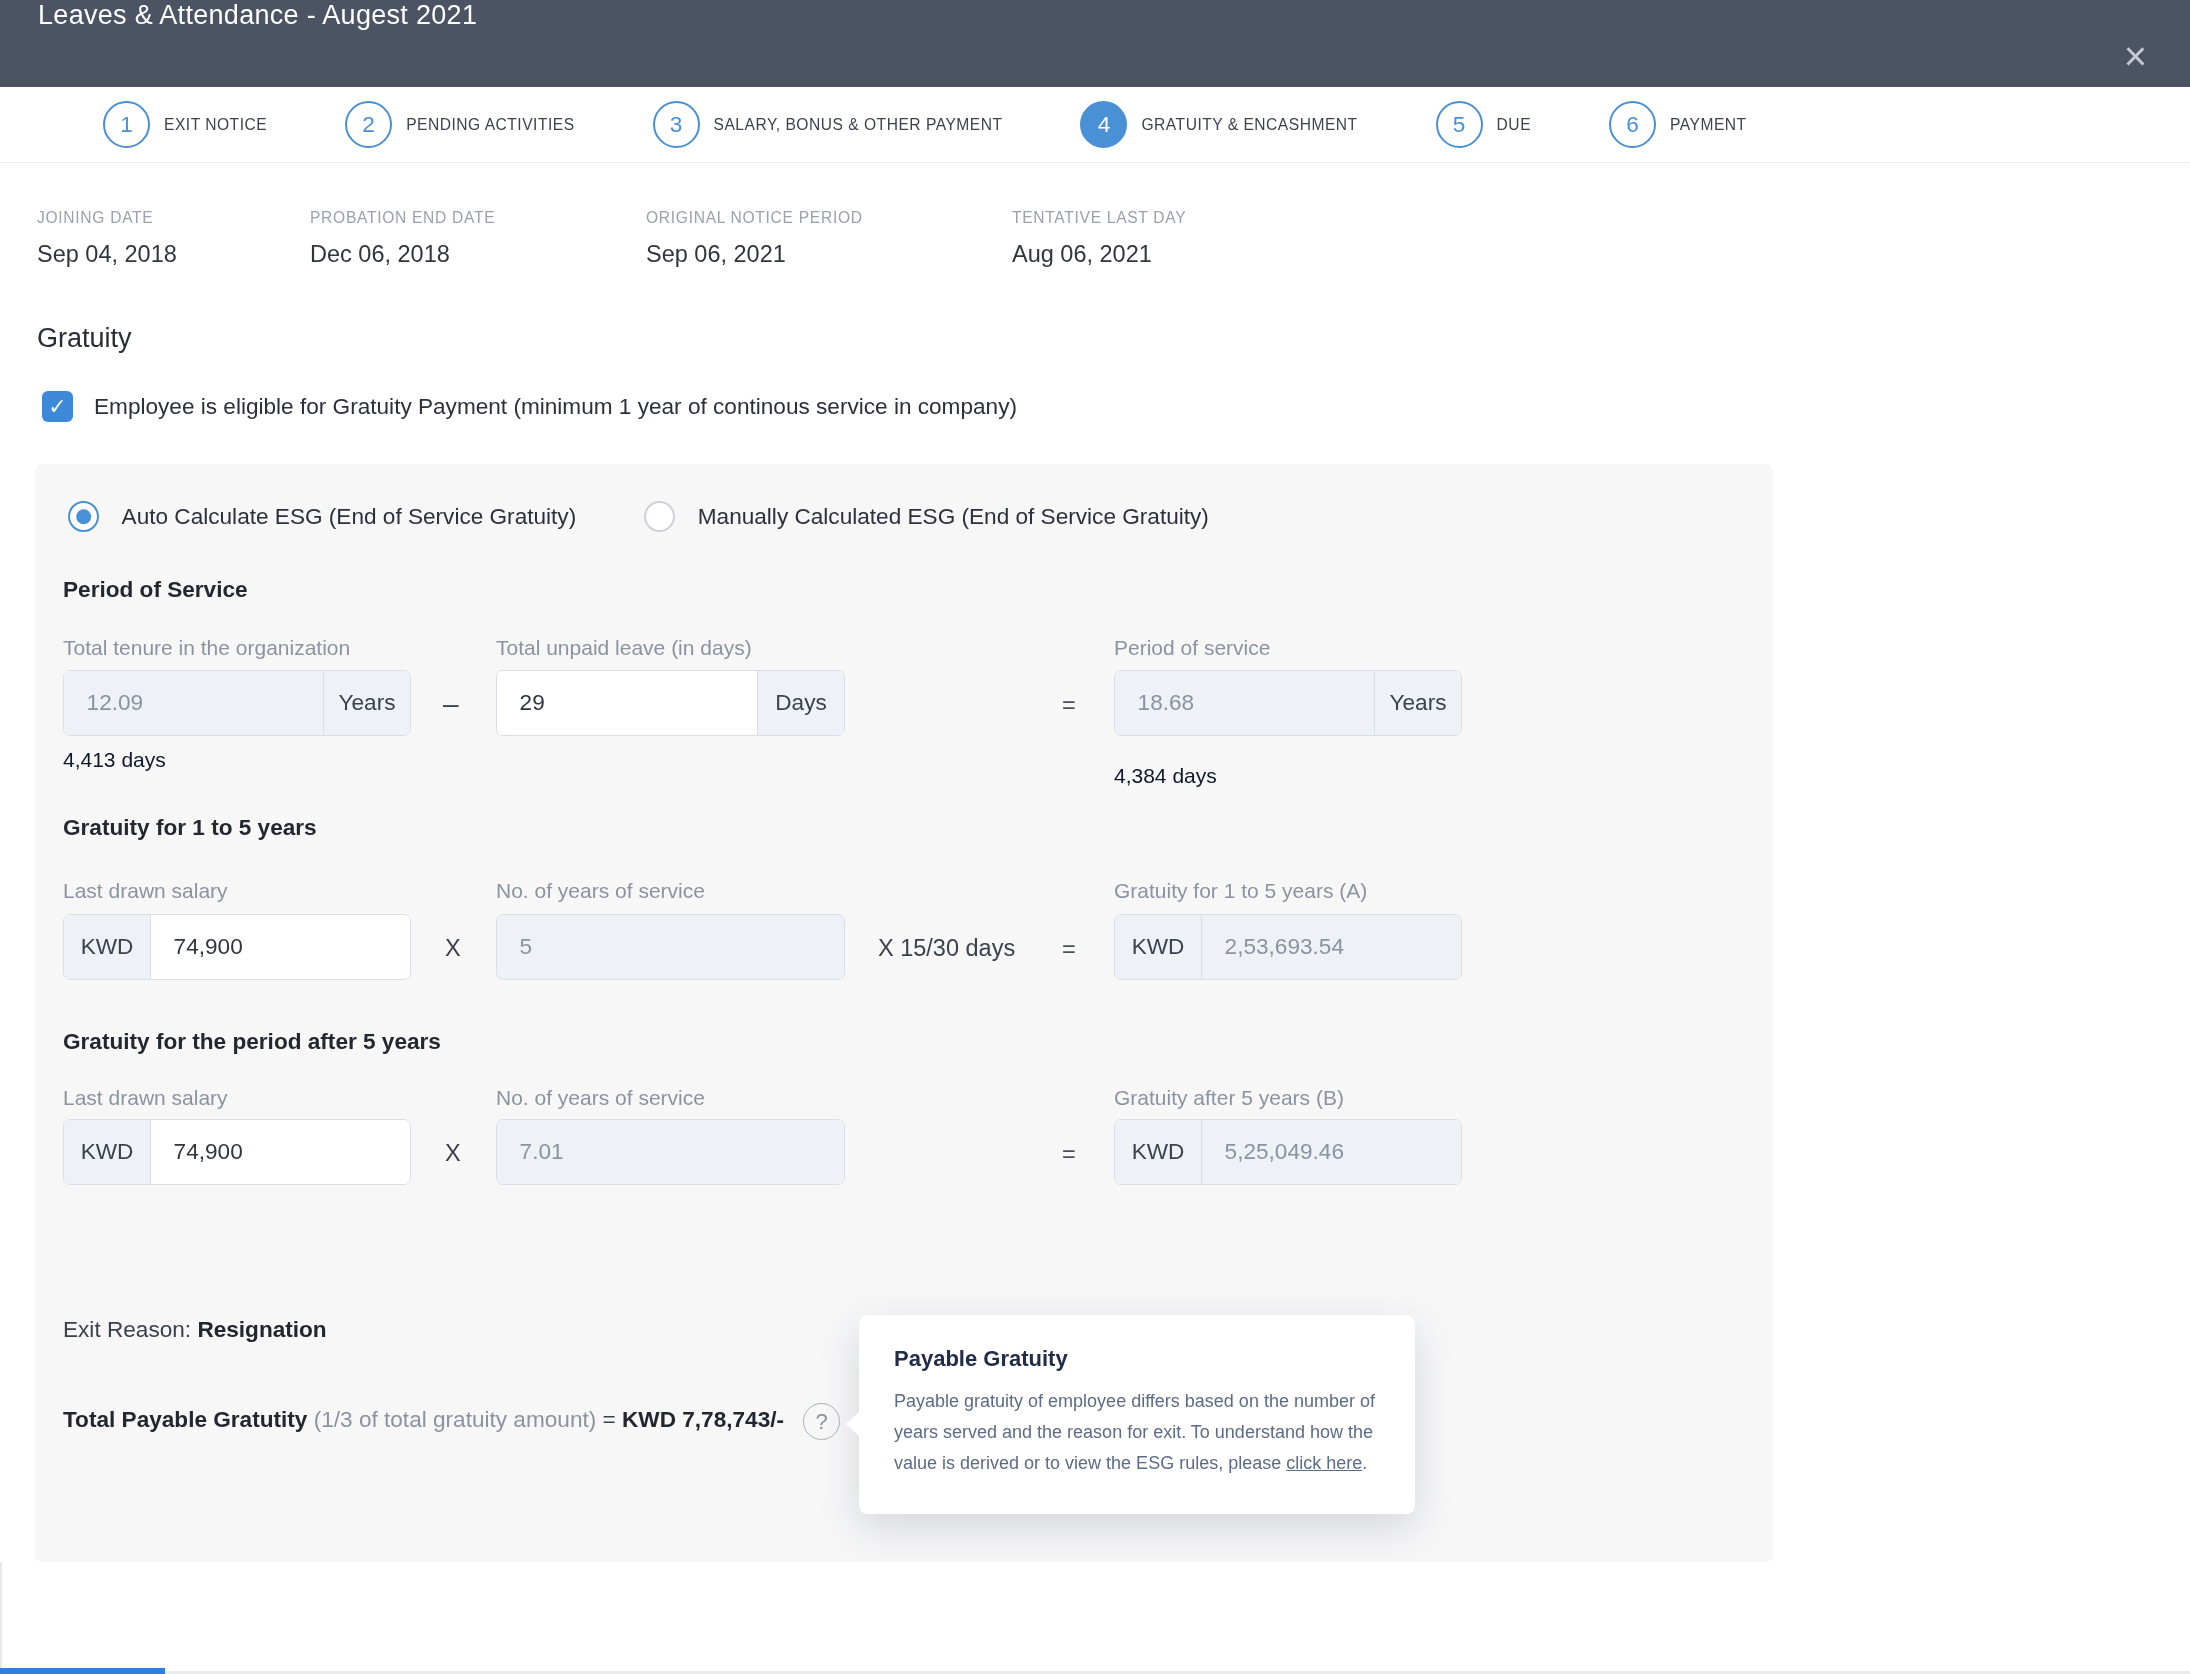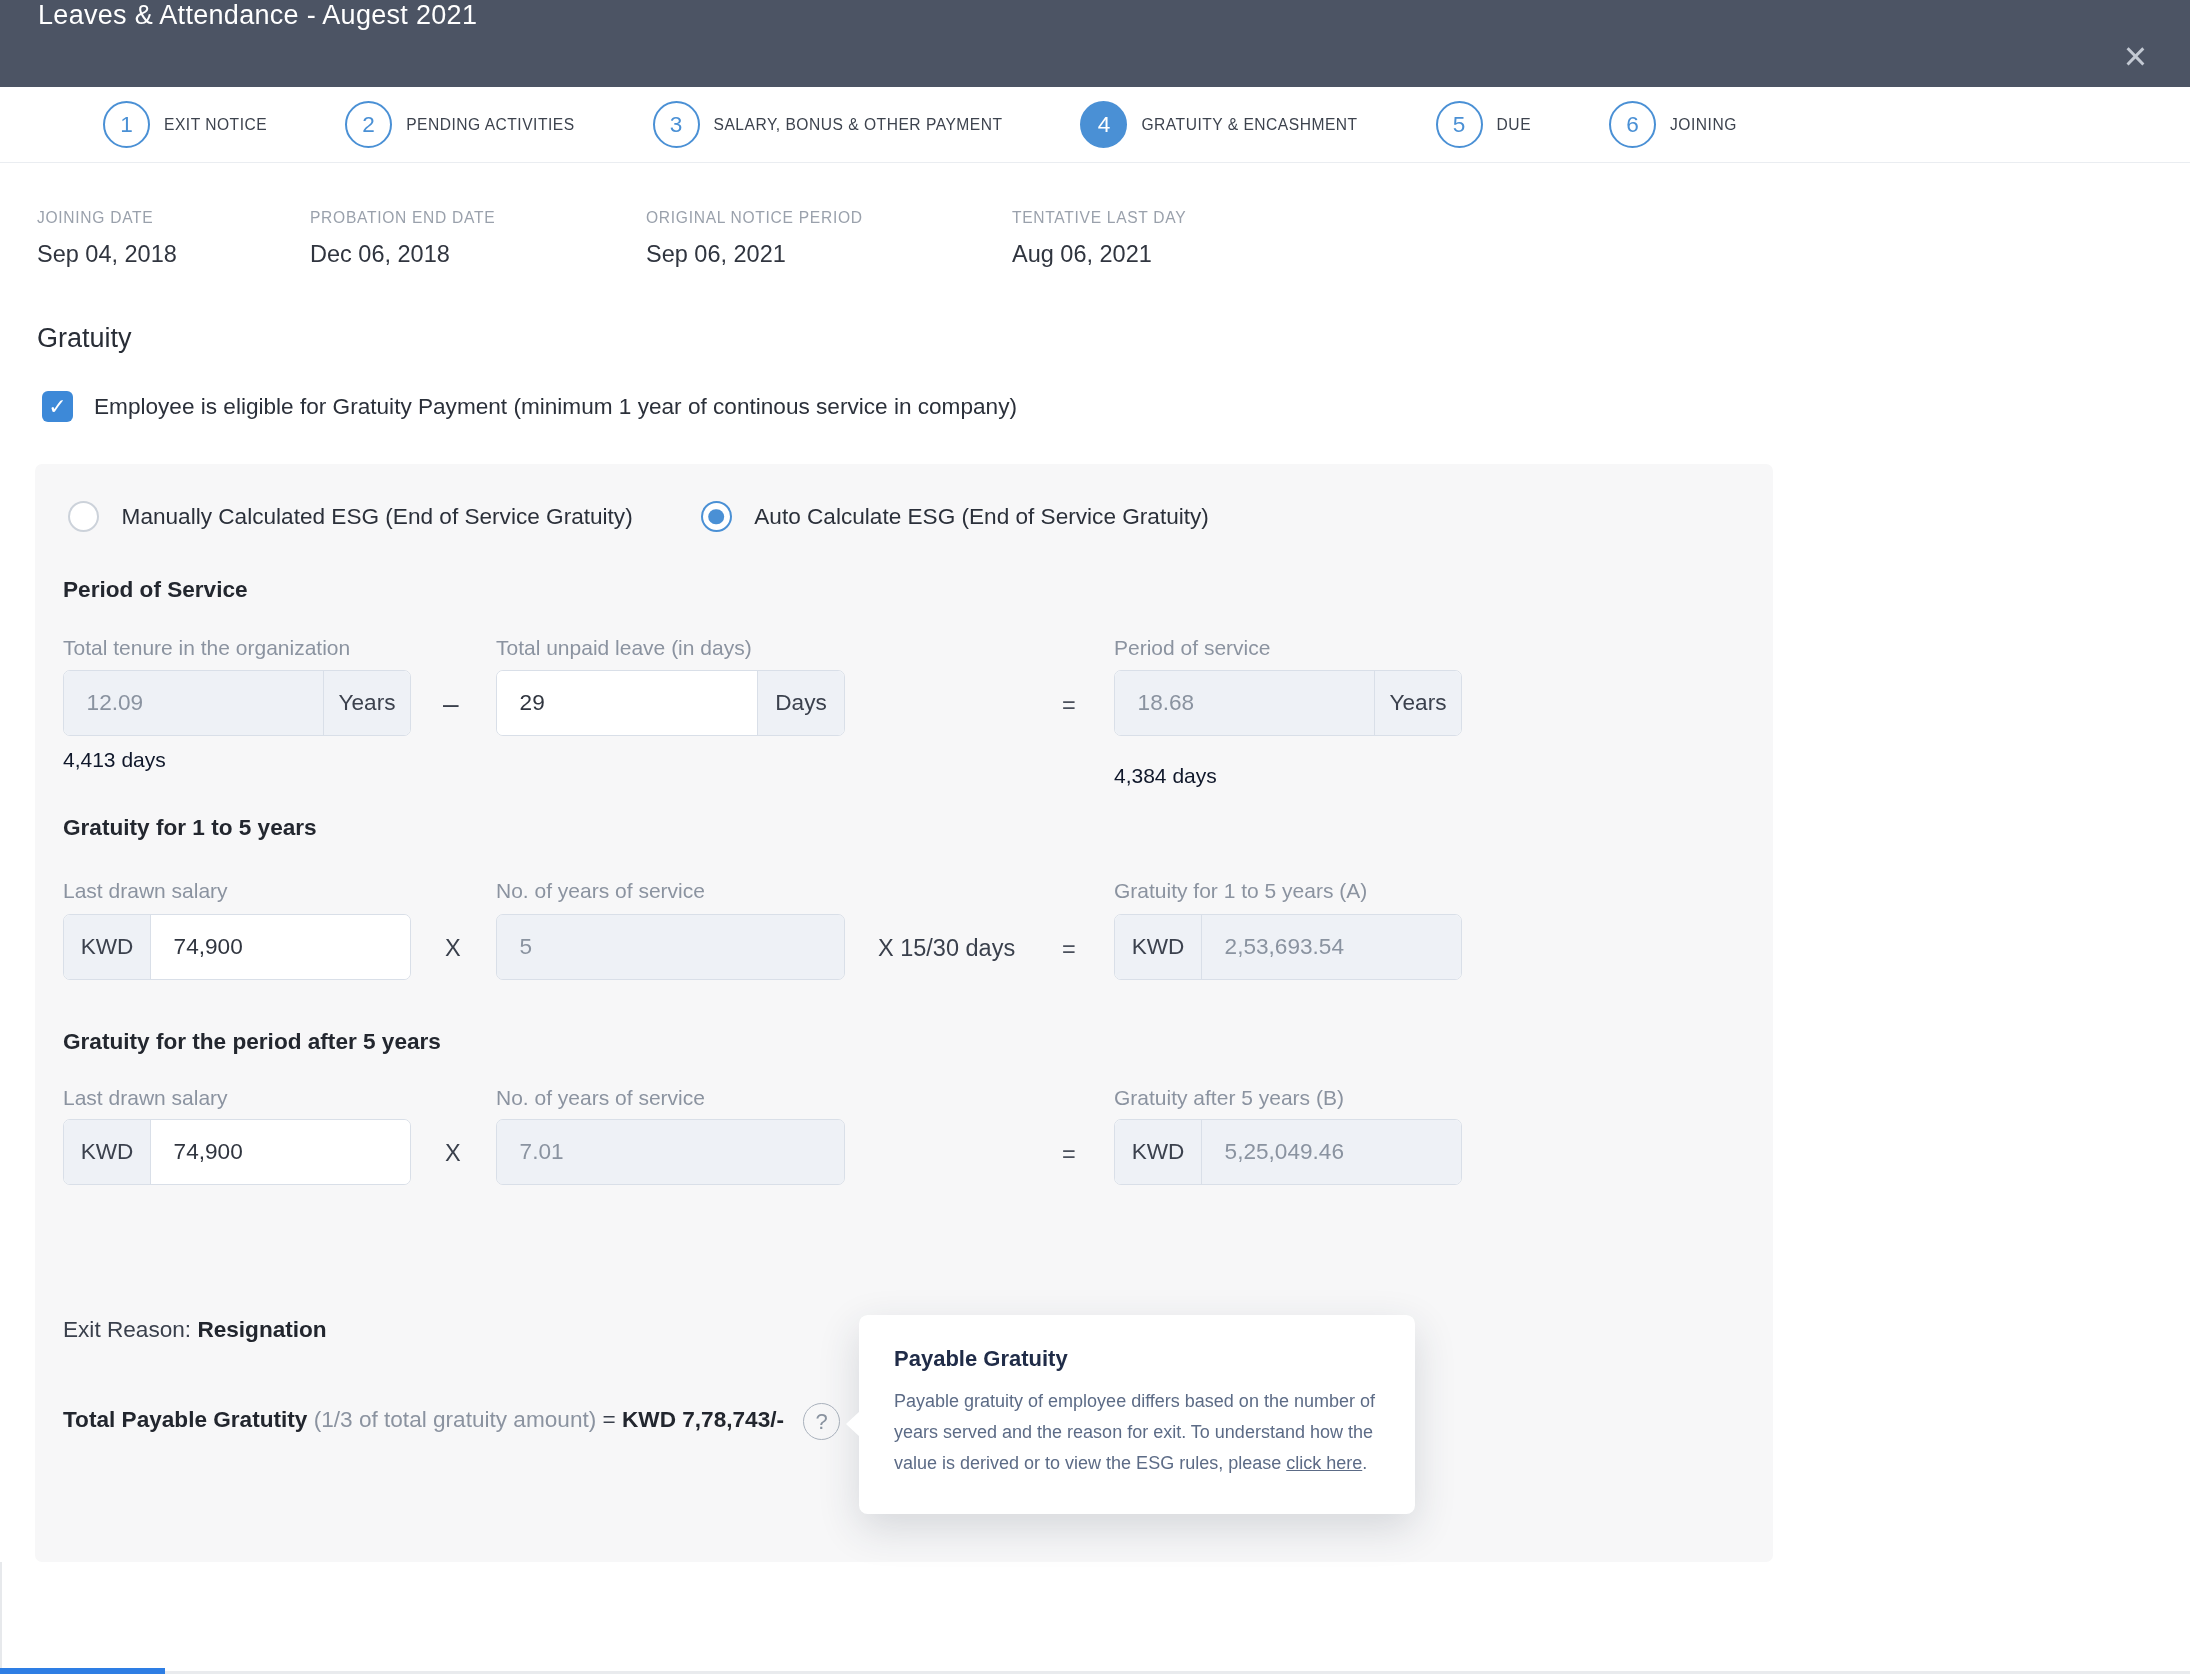--- a/index.html
+++ b/index.html
@@ -134,21 +134,21 @@
     <div class="step active">
       <div class="step-circle">4</div>
       <div class="step-label">GRATUITY &amp; ENCASHMENT</div>
     </div>
     <div class="step">
       <div class="step-circle">5</div>
       <div class="step-label">DUE</div>
     </div>
     <div class="step">
       <div class="step-circle">6</div>
-      <div class="step-label">JOINING</div>
+      <div class="step-label">PAYMENT</div>
     </div>
   </div>
 
   <div class="sum-item" style="left:37px;">
     <div class="sum-label">JOINING DATE</div>
     <div class="sum-value">Sep 04, 2018</div>
   </div>
   <div class="sum-item" style="left:310px;">
     <div class="sum-label">PROBATION END DATE</div>
     <div class="sum-value">Dec 06, 2018</div>
@@ -167,26 +167,26 @@
     <div class="checkbox">
       <span>✓</span>
     </div>
     <div class="elig-label">Employee is eligible for Gratuity Payment  (minimum 1 year of continous service in company)</div>
   </div>
 
   <div class="panel">
 
     <div class="radio-group">
       <div class="radio-option">
+        <div class="radio on"></div>
+        <div class="radio-label">Auto Calculate ESG (End of Service Gratuity)</div>
+      </div>
+      <div class="radio-option">
         <div class="radio off"></div>
         <div class="radio-label">Manually Calculated ESG (End of Service Gratuity)</div>
-      </div>
-      <div class="radio-option">
-        <div class="radio on"></div>
-        <div class="radio-label">Auto Calculate ESG (End of Service Gratuity)</div>
       </div>
     </div>
 
     <div class="sec-heading" style="left:28px; top:113px;">Period of Service</div>
 
     <div class="fld-label" style="left:28px; top:172px;">Total tenure in the organization</div>
     <div class="ctl" style="left:28px; top:206px; width:348px;">
       <div class="ctl-input dim">12.09</div>
       <div class="ctl-affix affix-r">Years</div>
     </div>

